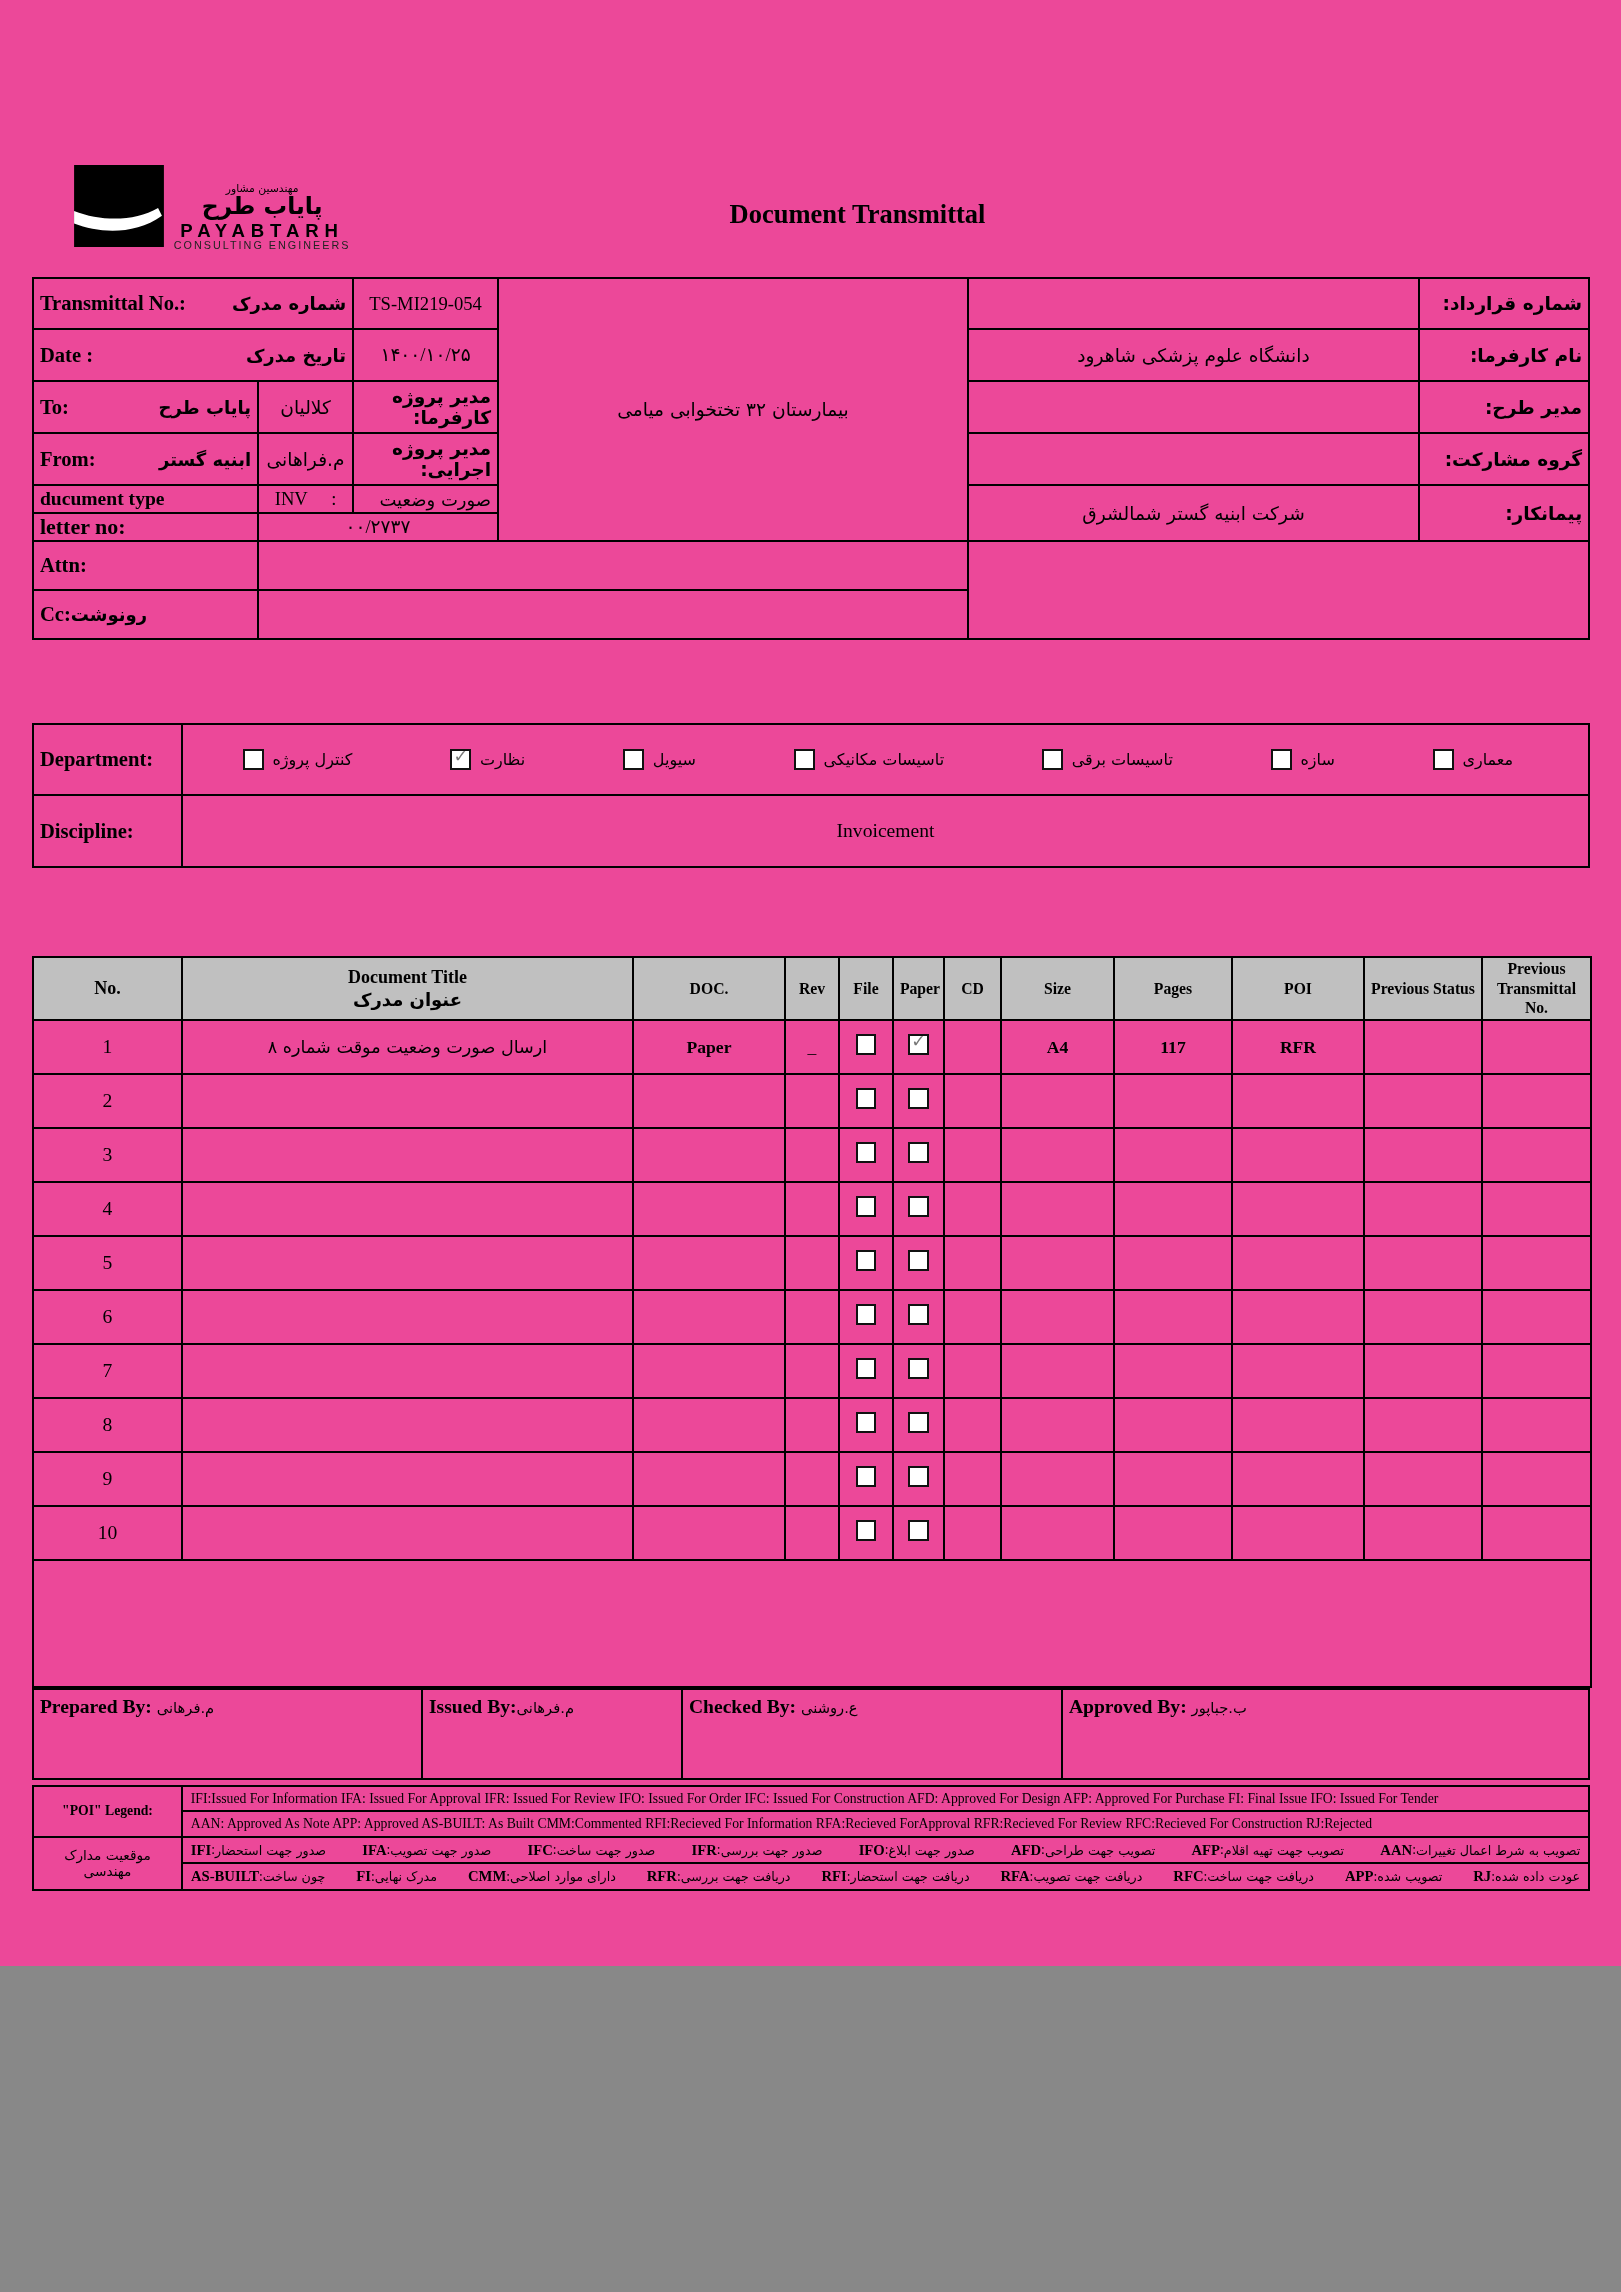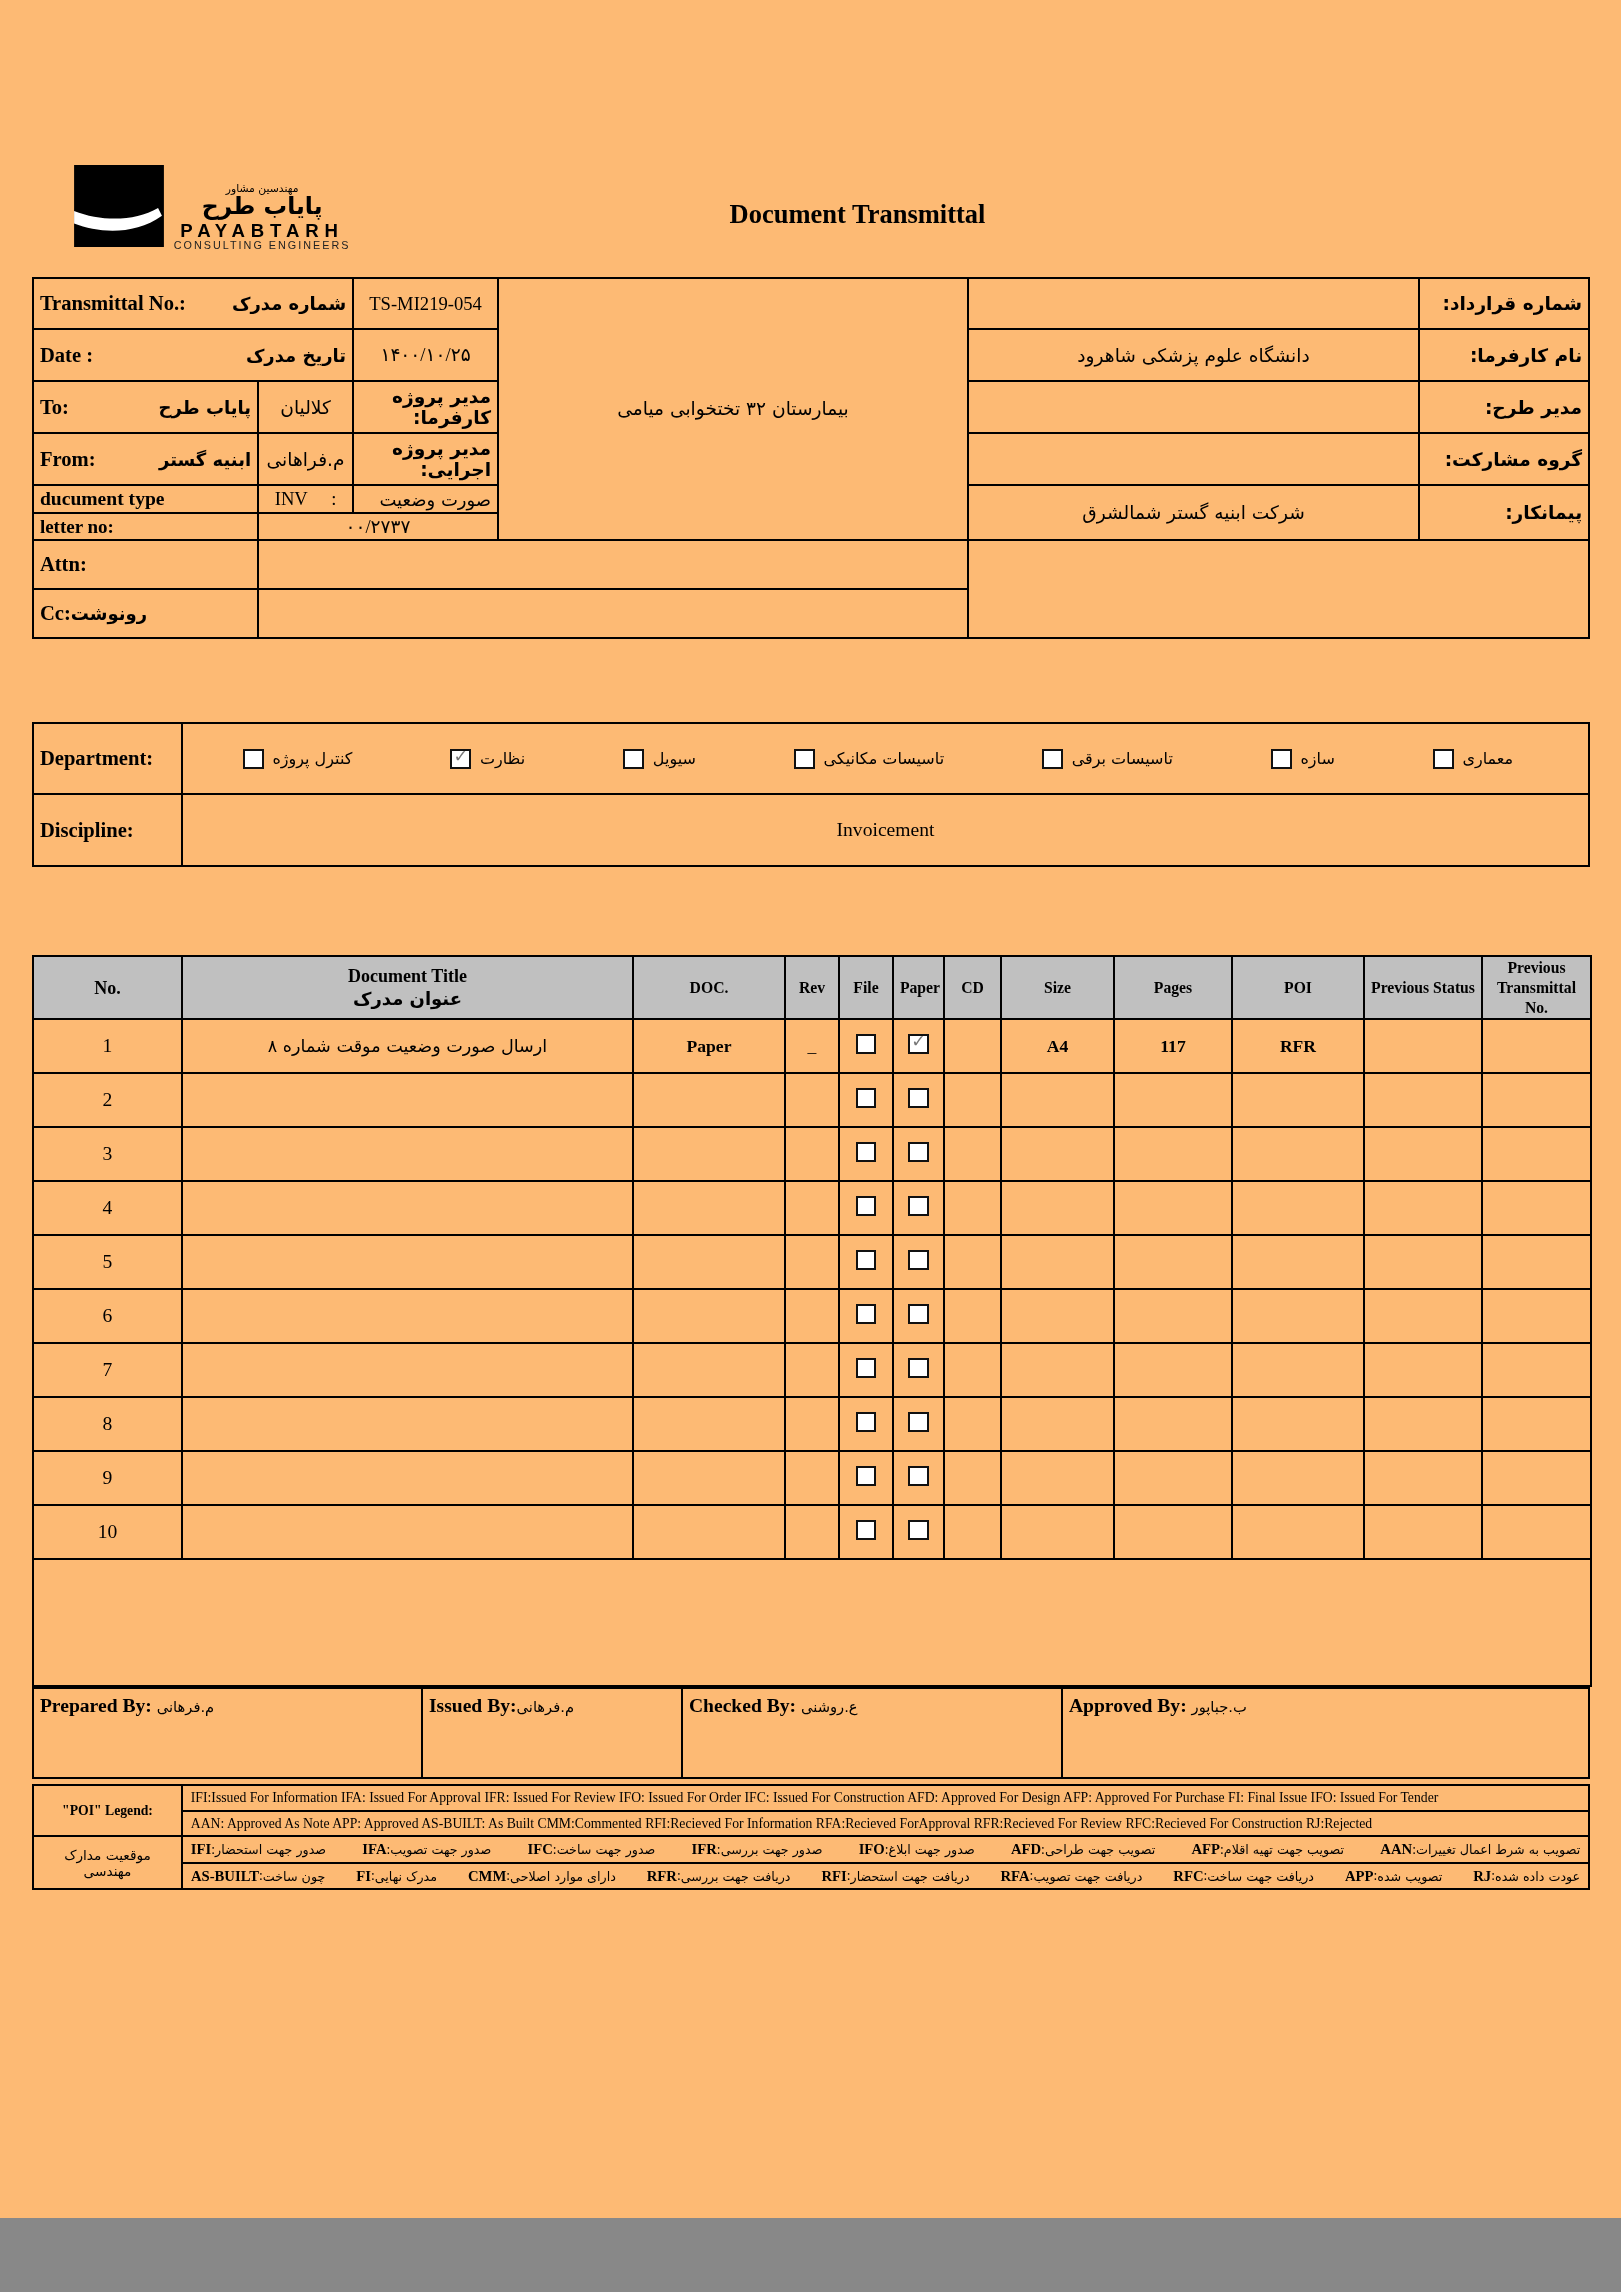--- a/index.html
+++ b/index.html
@@ -1,17 +1,17 @@
 <!DOCTYPE html>
 <html lang="en"><head>
 <meta charset="utf-8">
 <style>
   html,body{margin:0;padding:0;background:#888;}
   .page{
-    width:1621px;height:2218px;background:#fdba74;position:relative;
+    width:1621px;height:1966px;background:#ec4899;position:relative;
     font-family:"Liberation Serif", "DejaVu Serif", serif;color:#000;
     overflow:hidden;
   }
   
   .hdr{position:relative;height:277px;}
   .logo-wrap{position:absolute;left:74px;top:165px;display:flex;align-items:flex-start;}
   .logo-box{width:90px;height:82px;}
   .logo-txt{margin-left:9.8px;text-align:center;line-height:1.05;padding-top:17.6px;}
   .logo-fa-small{font-family:"DejaVu Sans",sans-serif;font-size:10.8px;display:block;direction:rtl;}
   .logo-fa-large{font-family:"DejaVu Sans",sans-serif;font-size:23.5px;font-weight:bold;display:block;direction:rtl;}
@@ -158,21 +158,21 @@
         <div class="flexsb" style="padding:0 9.8px">
               <span>INV</span>
               <span>:</span>
             </div>
       </td>
       <td class="fa" style="text-align:right">صورت وضعیت</td>
       <td rowspan="2" class="val fa">شرکت ابنیه گستر شمالشرق</td>
       <td rowspan="2" class="fa-lbl">پیمانکار:</td>
     </tr>
     <tr style="height:27.4px">
-      <td><span class="en-lbl" style="font-size:19px">letter no:</span></td>
+      <td><span class="en-lbl" style="font-size:22px">letter no:</span></td>
       <td colspan="2" class="val" dir="ltr">۰۰/۲۷۳۷</td>
     </tr>
     <tr style="height:49px">
       <td><span class="en-lbl">Attn:</span></td>
       <td colspan="3"></td>
     </tr>
     <tr style="height:49px">
       <td><span class="en-lbl">Cc:</span><span class="fa b">رونوشت</span></td>
       <td colspan="3"></td>
     </tr>

